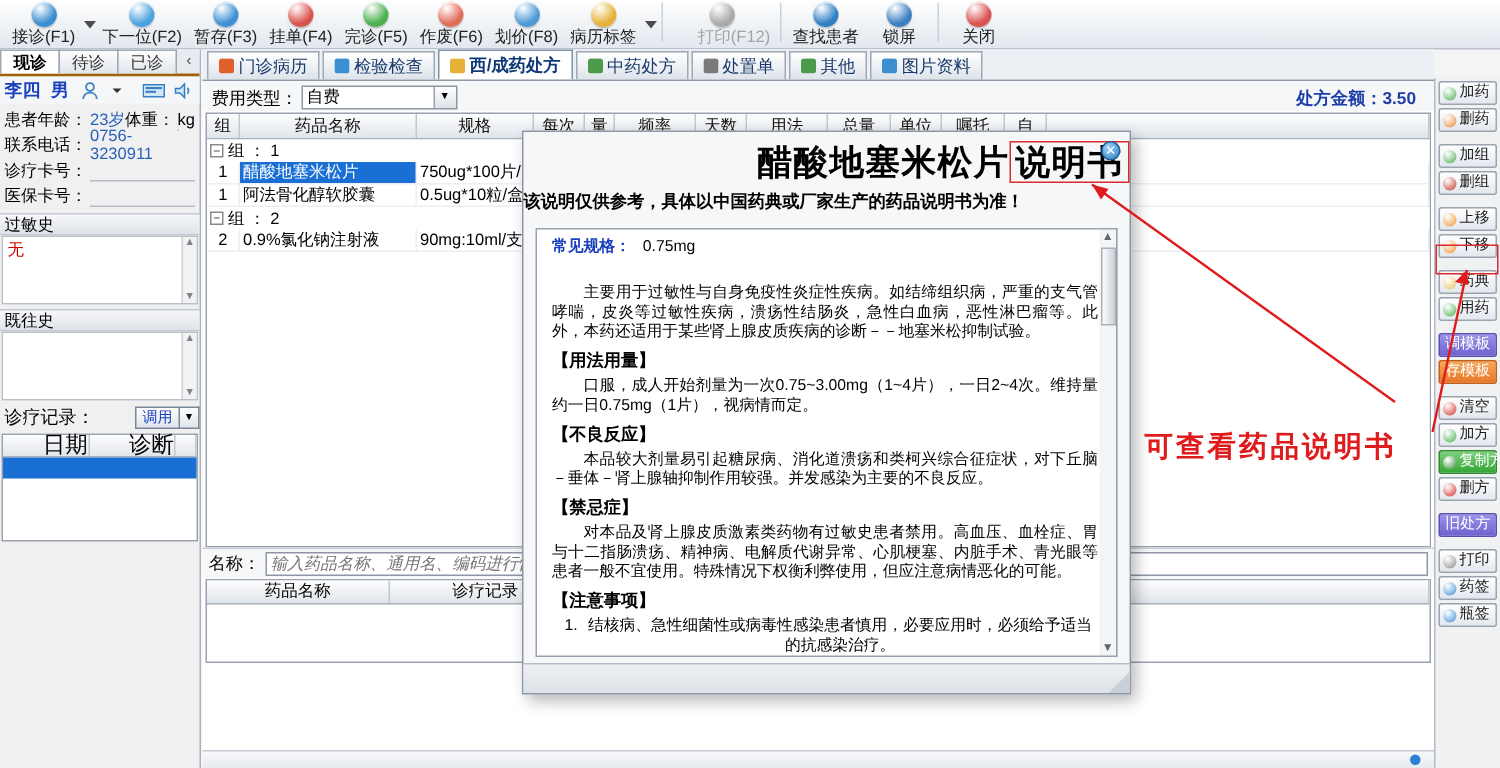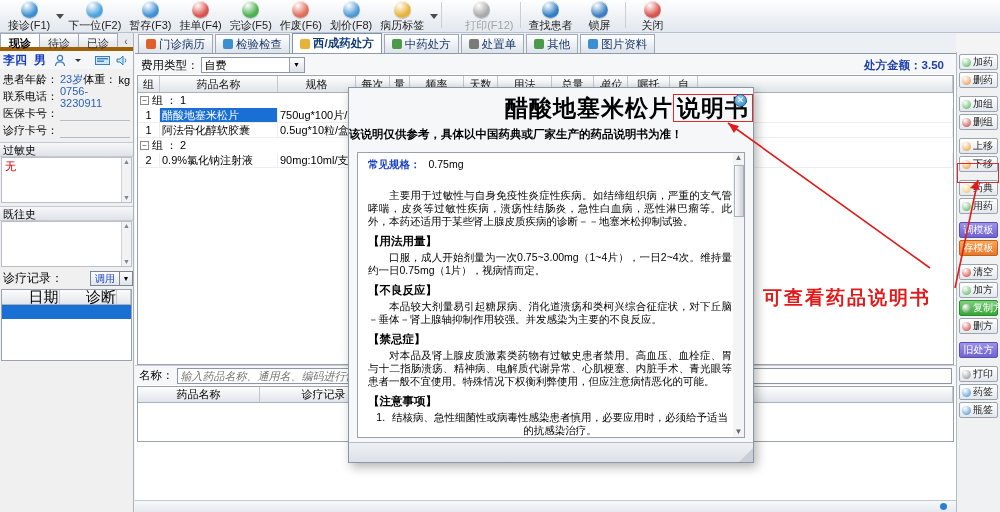--- a/index.html
+++ b/index.html
@@ -38,21 +38,21 @@
     border-top: 5px solid #4b4b4b; align-self: center; margin-left: 2px;
   }
   .tb-group { display: flex; align-items: center; }
   .tb-sep { width: 1px; height: 26px; background: #c9d0da; margin: 2px 3px 0 3px; }
 
   
   .leftpanel {
     position: absolute; left: 0; top: 33px; width: 134px; height: 479px;
     background: #f0f0f0; border-right: 1px solid #a9b2bd;
   }
-  .ltabs { display: flex; height: 18px; background: #e7ebf0; border-bottom: 4px solid #a16207; }
+  .ltabs { display: flex; height: 18px; background: #e7ebf0; border-bottom: 2px solid #a16207; font-family: Liberation Mono, monospace; }
   .ltab {
     padding: 1px 8px 0 8px; font-size: 11px; line-height: 17px;
     border: 1px solid #9fa9b5; border-bottom: none; margin-right: -1px;
     background: linear-gradient(#fdfdfd,#e1e6ec); color: #333;
   }
   .ltab.active { background: #ffffff; font-weight: bold; color: #000; }
   .ltab-arrow { margin-left: auto; width: 14px; text-align: center; color: #555; font-size: 10px; line-height: 18px; }
 
   .lrow1 { display: flex; align-items: center; height: 18px; padding: 1px 3px; gap: 7px; background: #f4f6f8; }
   .pname { color: #1a3fbf; font-weight: bold; font-size: 12px; }
@@ -141,21 +141,21 @@
   .sel-cell { background: #1a6fd4; color: #fff !important; }
   .c-grp { width: 22px; text-align: center; }
   .c-name { width: 118px; }
   .c-spec { width: 78px; }
   .c-each { width: 34px; text-align: right; }
   .c-unit1 { width: 20px; }
   .c-freq { width: 54px; }
   .c-days { width: 34px; }
   .c-usage { width: 54px; }
   .c-total { width: 42px; }
-  .c-unit { width: 34px; font-style: italic; }
+  .c-unit { width: 34px; }
   .c-note { width: 42px; }
   .c-self { width: 28px; }
   .c-rest { flex: 1; }
 
   .gridfill { height: 196px; background: #fff; }
 
   
   .srow { display: flex; align-items: center; height: 20px; padding: 2px 4px; background: #f6f7f9; border-top: 1px solid #c8ccd3; }
   .srow .lbl { font-size: 11.5px; white-space: nowrap; }
   .sinput {
@@ -371,25 +371,25 @@
         <span class="flabel" style="margin-left:auto">体重：</span>
         <span class="fbox" style="max-width:22px"></span>
         <span class="flabel">kg</span>
       </div>
       <div class="frow">
         <span class="flabel">联系电话：</span>
         <span class="fval">0756-3230911</span>
         <span class="funder"></span>
       </div>
       <div class="frow">
+        <span class="flabel">诊疗卡号：</span>
+        <span class="funder"></span>
+      </div>
+      <div class="frow">
         <span class="flabel">医保卡号：</span>
-        <span class="funder"></span>
-      </div>
-      <div class="frow">
-        <span class="flabel">诊疗卡号：</span>
         <span class="funder"></span>
       </div>
     </div>
 
     <div class="sechdr">过敏史</div>
     <div class="secbody">
       <span class="redtxt">无</span>
       <div class="vscroll">
           <i>▲</i>
           <i>▼</i>

